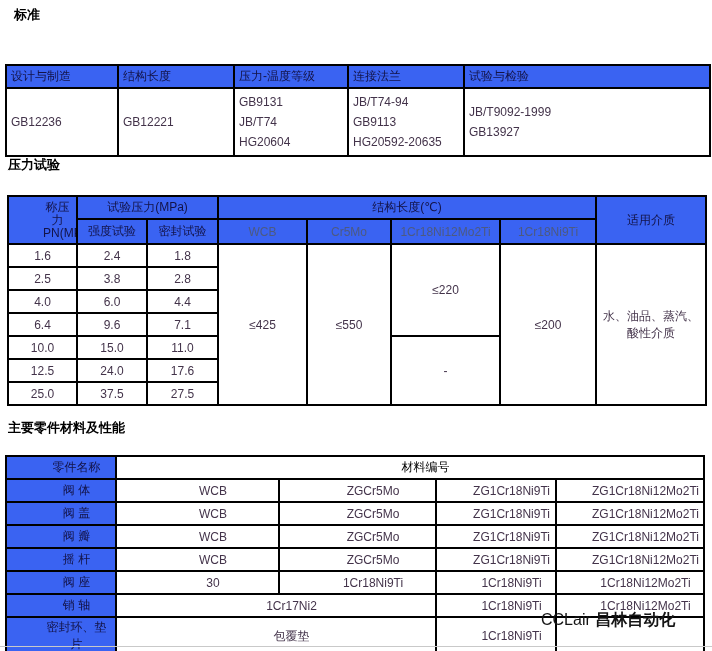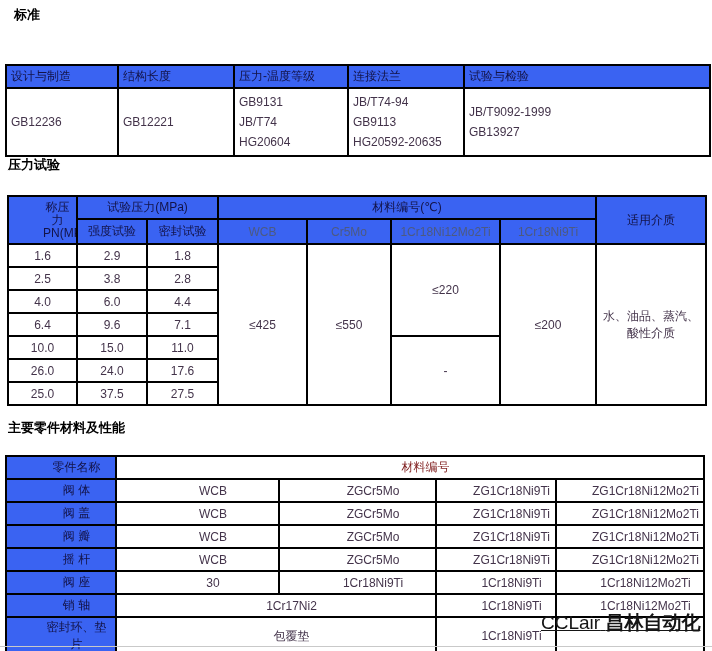--- a/index.html
+++ b/index.html
@@ -36,26 +36,26 @@
   #pressure-table{left:7px;top:195px;width:698px;}
   #pressure-table th{height:19px;text-align:center;}
   #pressure-table .h2{height:21px;}
   #pressure-table td{height:19px;}
   #pressure-table .pn-hdr{white-space:pre-line;line-height:13px;padding-left:34px;}
   .medium-cell{line-height:17px;}
 
   
   #materials-table{left:5px;top:455px;width:698px;}
   #materials-table th,#materials-table td{height:19px;text-align:center;padding-left:35px;}
-  #materials-table .mat-hdr{background:#fff;color:#7f1d1d;text-align:center;}
+  #materials-table .mat-hdr{background:#fff;color:#000000;text-align:center;}
 
   #watermark{
     position:absolute;left:541px;top:610px;width:170px;height:28px;
-    font-size:19px;color:#151515;white-space:nowrap;z-index:5;
-    background:transparent;letter-spacing:0px;text-decoration:underline;
+    font-size:16px;color:#151515;white-space:nowrap;z-index:5;
+    background:transparent;letter-spacing:0px;
   }
   #watermark .cjk{font-weight:bold;}
   #bottom-divider{
     position:absolute;left:0;top:646px;width:712px;height:1px;background:#c9c9c9;
   }
 </style>
 </head>
 <body>
 
 <div class="section-title" id="title-standards">标准</div>
@@ -102,34 +102,34 @@
       <col style="width:84px">
       <col style="width:109px">
       <col style="width:96px">
       <col style="width:110px">
     </colgroup>
   <tbody>
       <tr>
     <th class="hdr pn-hdr" rowspan="2">称压力
 PN(MPa)</th>
     <th class="hdr" colspan="2">试验压力(MPa)</th>
-    <th class="hdr" colspan="4">材料编号(℃)</th>
+    <th class="hdr" colspan="4">结构长度(℃)</th>
     <th class="hdr" rowspan="2">适用介质</th>
   </tr>
   <tr>
     <th class="hdr h2">强度试验</th>
     <th class="hdr h2">密封试验</th>
     <th class="hdr h2 latin-hdr">WCB</th>
     <th class="hdr h2 latin-hdr">Cr5Mo</th>
     <th class="hdr h2 latin-hdr">1Cr18Ni12Mo2Ti</th>
     <th class="hdr h2 latin-hdr">1Cr18Ni9Ti</th>
   </tr>
   <tr>
     <td class="data">1.6</td>
-    <td class="data">2.9</td>
+    <td class="data">2.4</td>
     <td class="data">1.8</td>
     <td class="data" rowspan="7">≤425</td>
     <td class="data" rowspan="7">≤550</td>
     <td class="data" rowspan="4">≤220</td>
     <td class="data" rowspan="7">≤200</td>
     <td class="data medium-cell" rowspan="7">水、油品、蒸汽、酸性介质</td>
   </tr>
   <tr>
     <td class="data">2.5</td>
     <td class="data">3.8</td>
@@ -145,21 +145,21 @@
     <td class="data">9.6</td>
     <td class="data">7.1</td>
   </tr>
   <tr>
     <td class="data">10.0</td>
     <td class="data">15.0</td>
     <td class="data">11.0</td>
     <td class="data" rowspan="3">-</td>
   </tr>
   <tr>
-    <td class="data">26.0</td>
+    <td class="data">12.5</td>
     <td class="data">24.0</td>
     <td class="data">17.6</td>
   </tr>
   <tr>
     <td class="data">25.0</td>
     <td class="data">37.5</td>
     <td class="data">27.5</td>
   </tr>
 </tbody>
   </table>

